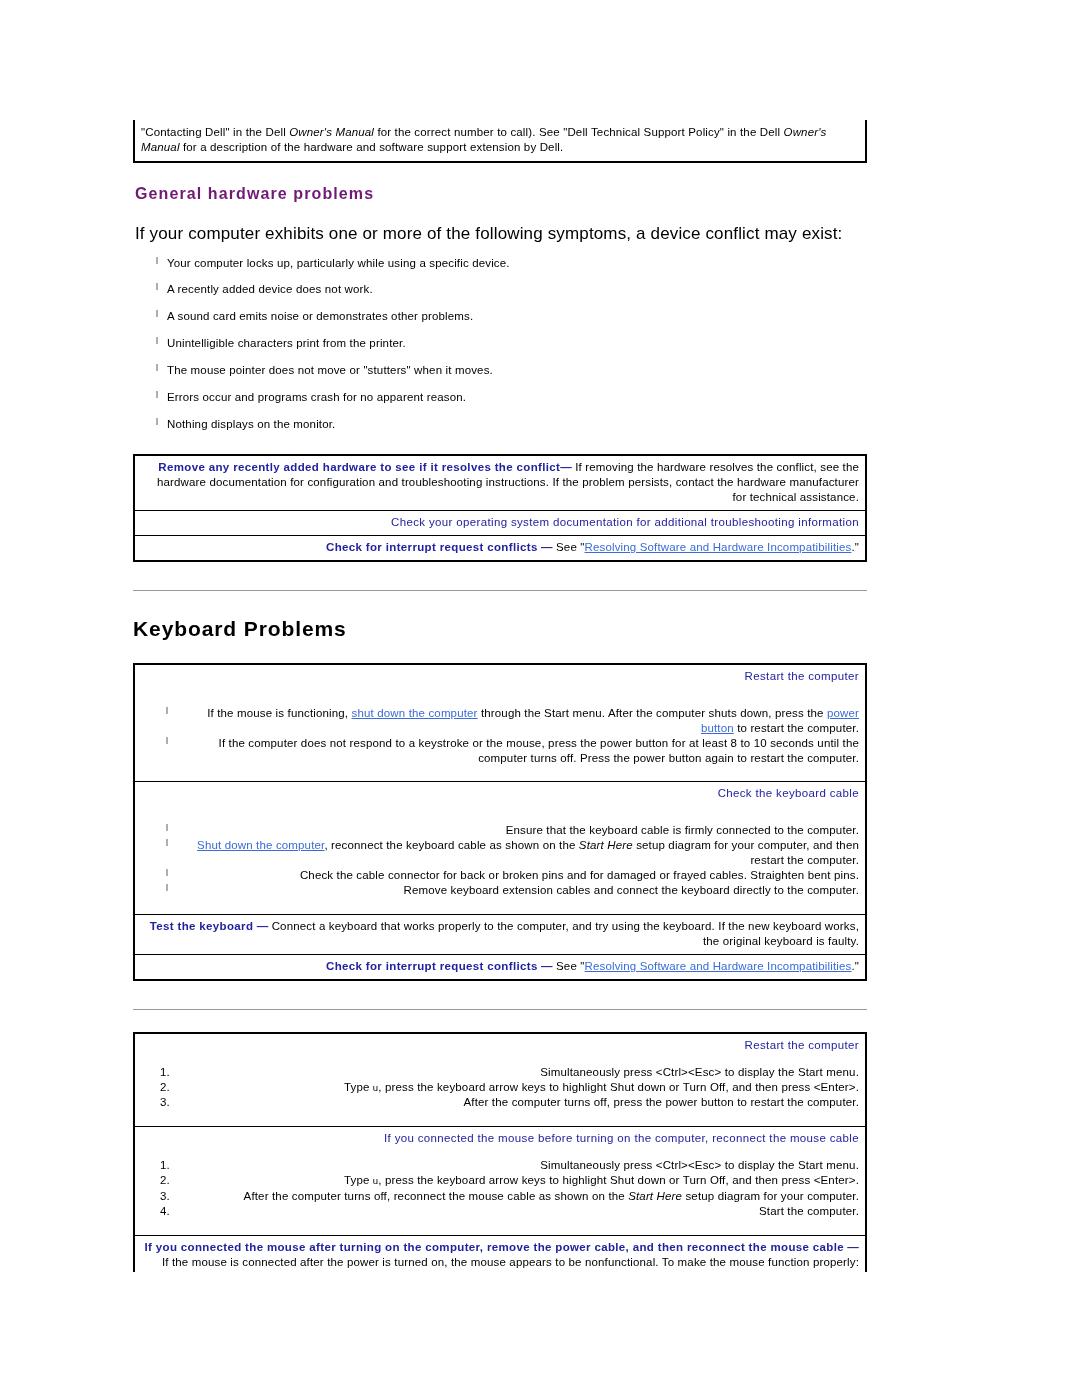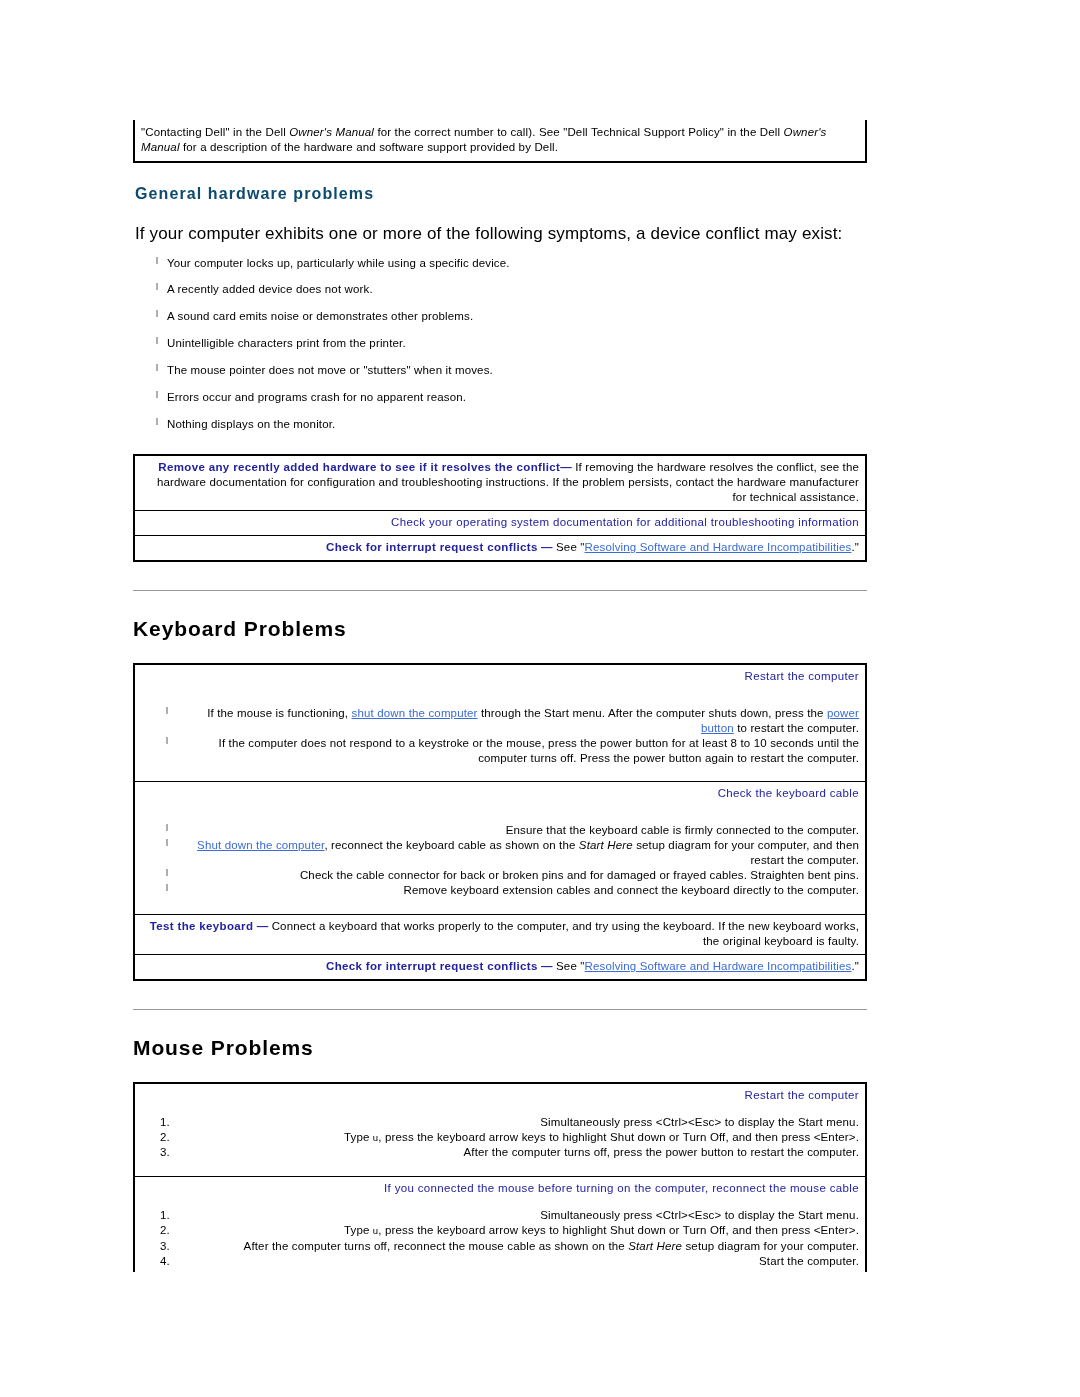--- a/index.html
+++ b/index.html
@@ -26,21 +26,21 @@
     border: 2px solid #000000;
     border-top: none;
     padding: 5px 6px 7px 6px;
     margin-top: 120px;
     font-size: 11.5px;
     line-height: 1.28;
     letter-spacing: 0.15px;
   }
   
   h2.sub-head {
-    color: #0c4a6e;
+    color: #701a75;
     font-size: 16px;
     font-weight: bold;
     letter-spacing: 1.1px;
     margin: 22px 0 12px 2px;
     padding: 0;
   }
   h1.major-head {
     color: #000000;
     font-size: 21px;
     font-weight: bold;
@@ -166,21 +166,21 @@
     height: 130px;
     background: #ffffff;
   }
 </style>
 </head>
 <body>
 
 <div class="page">
 
   <div class="cont-box">
-    <span>"Contacting Dell" in the Dell </span><span class="ital">Owner's Manual</span><span> for the correct number to call). See "Dell Technical Support Policy" in the Dell </span><span class="ital">Owner's Manual</span><span> for a description of the hardware and software support provided by Dell.</span>
+    <span>"Contacting Dell" in the Dell </span><span class="ital">Owner's Manual</span><span> for the correct number to call). See "Dell Technical Support Policy" in the Dell </span><span class="ital">Owner's Manual</span><span> for a description of the hardware and software support extension by Dell.</span>
   </div>
 
   <h2 class="sub-head">General hardware problems</h2>
 
   <p class="intro">If your computer exhibits one or more of the following symptoms, a device conflict may exist:</p>
 
   <ul class="dell-list">
     <li>Your computer locks up, particularly while using a specific device.</li>
     <li>A recently added device does not work.</li>
     <li>A sound card emits noise or demonstrates other problems.</li>
@@ -236,21 +236,20 @@
       <td><span class="cue">Test the keyboard</span> <span class="dash">—</span> <span>Connect a keyboard that works properly to the computer, and try using the keyboard. If the new keyboard works, the original keyboard is faulty.</span></td>
     </tr>
     <tr>
       <td><span class="cue">Check for interrupt request conflicts</span> <span class="dash">—</span> <span>See "</span><a class="doclink" href="#">Resolving Software and Hardware Incompatibilities</a><span>."</span></td>
     </tr>
   </tbody>
     </table>
 
   <hr class="sep">
 
-  <h1 class="major-head">Mouse Problems</h1>
 
   <table class="tips">
     <tbody>
         <tr>
       <td class="cell-pad-list">
         <span class="cue-plain">Restart the computer</span>
         <div class="gap-12"></div>
         <ol class="dell-num">
           <li>Simultaneously press &lt;Ctrl&gt;&lt;Esc&gt; to display the Start menu.</li>
           <li><span>Type </span><span class="small-u">u</span><span>, press the keyboard arrow keys to highlight Shut down or Turn Off, and then press &lt;Enter&gt;.</span></li>

